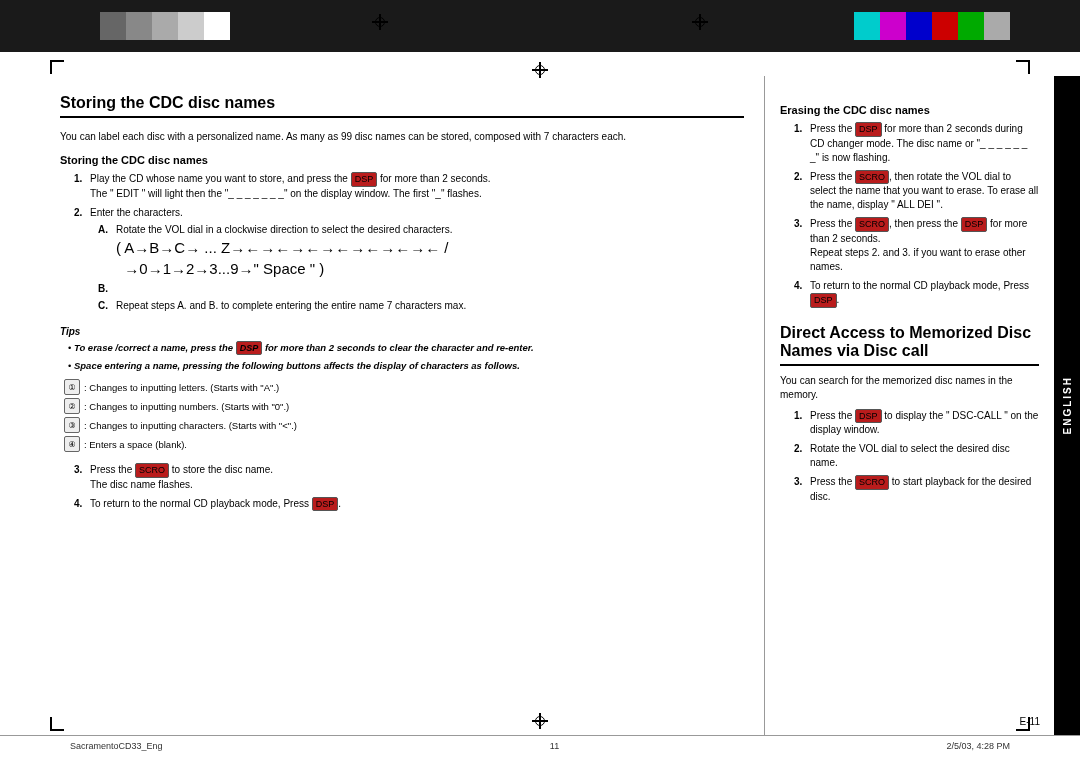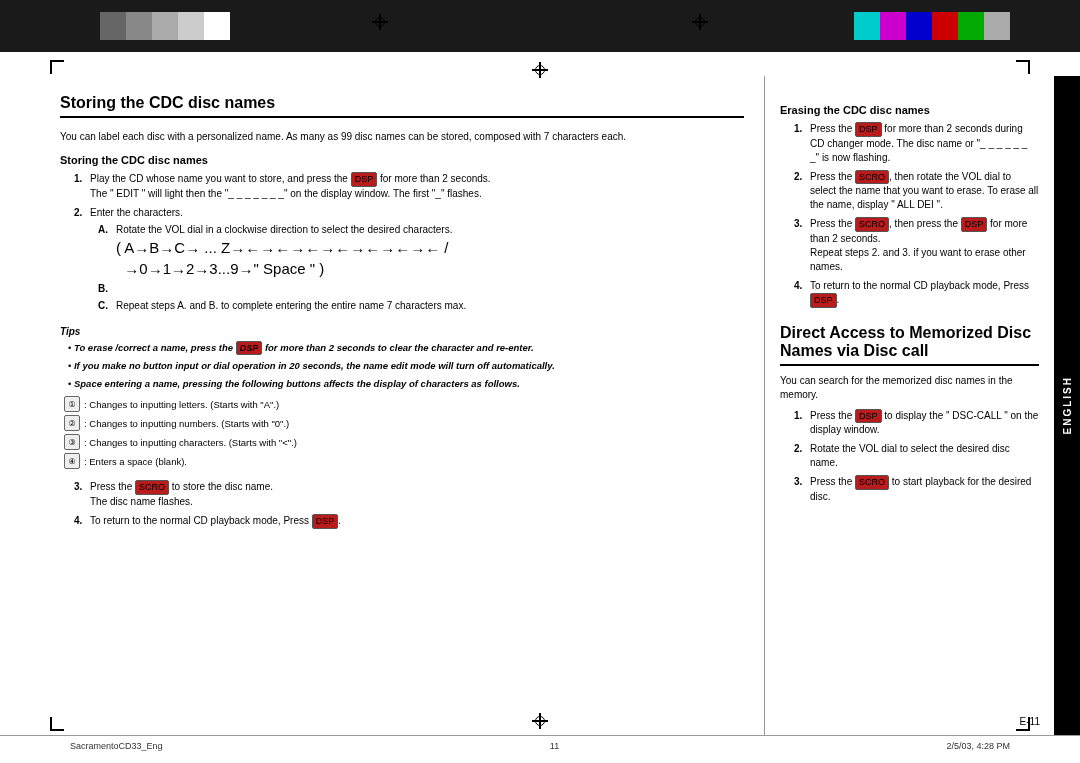--- a/index.html
+++ b/index.html
@@ -409,23 +409,20 @@
             </ul>
           </span>
         </li>
       </ul>
 
       <div class="tips-section">
         <div class="tips-title">Tips</div>
         <ul class="tips-list">
           <li>
             <span class="italic bold">To erase /correct a name, press the <span class="btn">DSP</span> <span style="font-style:italic;font-weight:bold;">for more than 2 seconds to clear the character and re-enter.</span></span>
-          </li>
-          <li>
-            <span style="font-style:italic;font-weight:bold;">If you make no button input or dial operation in 20 seconds, the name edit mode will turn off automatically.</span>
           </li>
           <li>
             <span style="font-style:italic;font-weight:bold;">Space entering a name, pressing the following buttons affects the display of characters as follows.</span>
           </li>
         </ul>
 
         <div class="icon-row">
           <div class="icon-row-item">
             <span class="icon-box">①</span>
             <span>: Changes to inputting letters. (Starts with "A".)</span>

